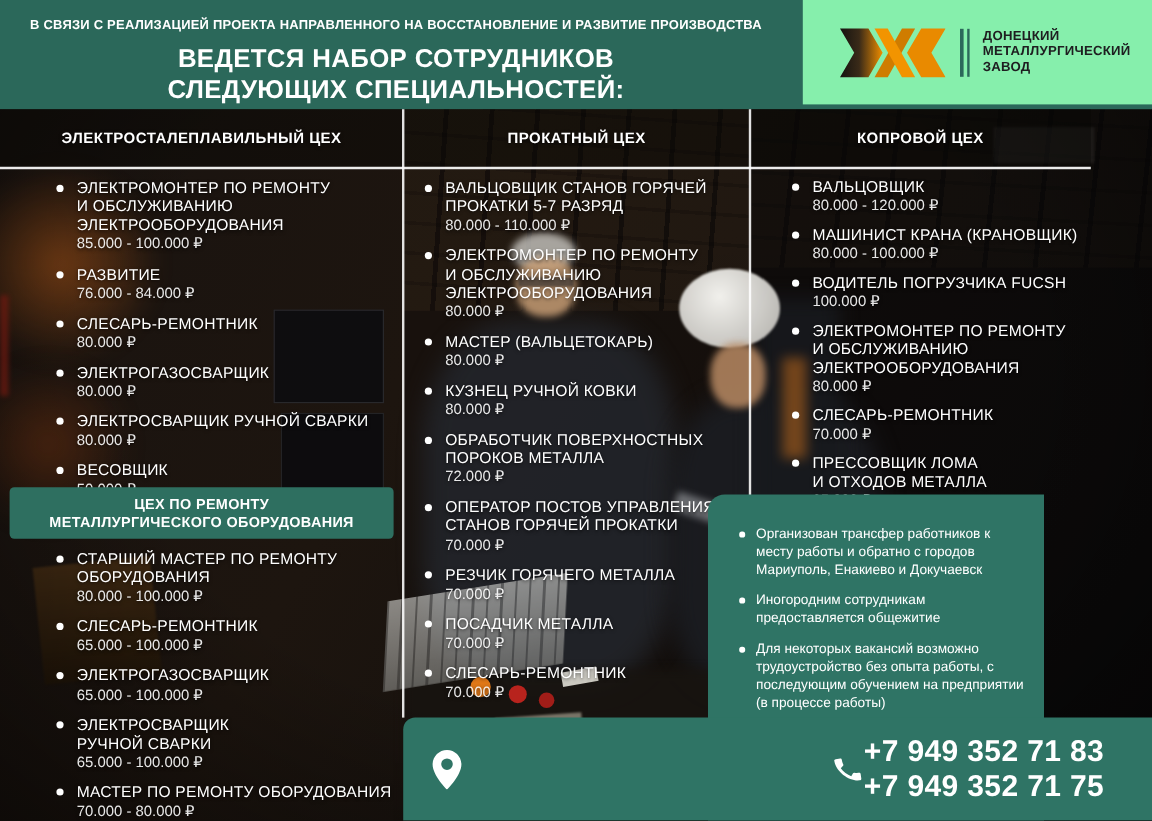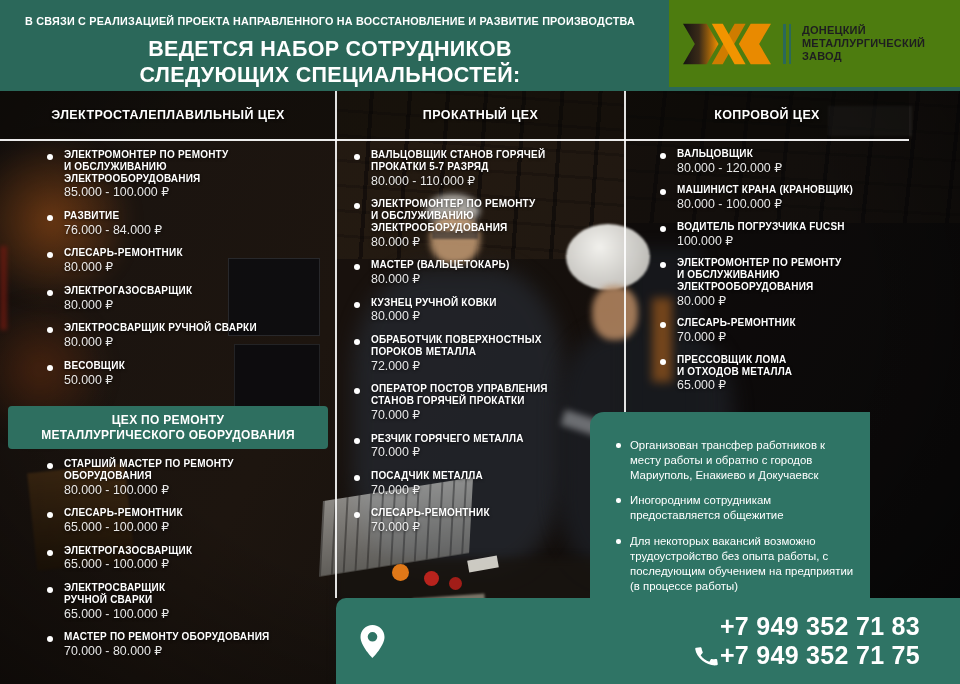--- a/index.html
+++ b/index.html
@@ -49,21 +49,21 @@
   .btn-r2{left:449px;top:577px;width:13px;height:13px;border-radius:50%;background:#a11d18}
   .paper1{left:468px;top:558px;width:30px;height:12px;background:#eceae2;transform:rotate(-10deg);opacity:.85}
   .paper2{left:414px;top:596px;width:72px;height:44px;background:#d9d3bd;transform:rotate(-4deg);opacity:.5;filter:blur(1px)}
   .vignette{inset:0;background:radial-gradient(ellipse at 50% 45%,rgba(0,0,0,0) 55%,rgba(0,0,0,.5) 100%)}
 
   
   .header{position:absolute;left:0;top:0;width:960px;height:91px;background:var(--green_header);z-index:2}
   .header-text{position:absolute;left:0;top:15px;width:660px;text-align:center;color:#fff}
   .hdr-sub{font-size:10.8px;font-weight:700;letter-spacing:.2px}
   .hdr-title{margin-top:10px;font-size:21.5px;font-weight:800;line-height:1.2;letter-spacing:.3px}
-  .logo-box{position:absolute;right:0;top:0;width:291px;height:87px;background:#4d7c0f;display:flex;align-items:center;padding-left:14px;z-index:3}
+  .logo-box{position:absolute;right:0;top:0;width:291px;height:87px;background:#86efac;display:flex;align-items:center;padding-left:31px;z-index:3}
   .logo-divider{display:flex;gap:3px;margin:0 11px 0 12px;height:40px}
   .logo-divider i{display:block;width:2.5px;height:100%;background:var(--green_header)}
   .logo-text{font-size:11px;font-weight:800;line-height:1.2;color:#1e1e20;letter-spacing:.2px}
 
   
   .col-head{position:absolute;top:91px;height:50px;display:flex;align-items:center;justify-content:center;
     background:rgba(8,6,5,.42);border-bottom:2px solid rgba(255,255,255,.92);z-index:2;
     color:#fff;font-size:12.5px;font-weight:800;letter-spacing:.4px;text-shadow:0 1px 3px rgba(0,0,0,.6)}
   .col-head.c1{left:0;width:336px}
   .col-head.c2{left:336px;width:289px}
@@ -74,41 +74,41 @@
 
   
   .jobs{position:absolute;z-index:2}
   .jobs.c1a{left:46px;top:149px;width:286px}
   .jobs.c1b{left:46px;top:458px;width:286px}
   .jobs.c2{left:353px;top:149px;width:272px}
   .jobs.c3{left:659px;top:148px;width:292px}
   .job{position:relative;padding-left:18px;margin-bottom:10px}
   .jobs.c3 .job{margin-bottom:9px}
   .job .dot{position:absolute;left:1px;top:5px;width:6px;height:6px;border-radius:50%;background:#fff}
-  .jt{color:#fff;font-weight:700;font-size:10px;line-height:1.18;letter-spacing:.2px;white-space:pre-line;text-shadow:0 1px 3px rgba(0,0,0,.65)}
+  .jt{color:#fff;font-weight:400;font-size:13px;line-height:1.18;letter-spacing:.2px;white-space:pre-line;text-shadow:0 1px 3px rgba(0,0,0,.65)}
   .js{color:rgba(255,255,255,.9);font-weight:400;font-size:12.4px;line-height:1.18;margin-top:1px;text-shadow:0 1px 3px rgba(0,0,0,.65)}
 
   .chip{position:absolute;left:8px;top:406px;width:320px;height:43px;background:var(--green_chip);border-radius:4px;
     display:flex;align-items:center;justify-content:center;text-align:center;z-index:2;
     color:#fff;font-size:12px;font-weight:800;line-height:1.25;letter-spacing:.3px;white-space:pre-line}
 
   
   .panel{position:absolute;left:590px;top:412px;width:280px;height:272px;background:var(--green_panel);
     border-top-left-radius:14px;z-index:2;padding:26px 16px 0 25px}
   .benefit{position:relative;padding-left:15px;margin-bottom:11px;color:#fff;font-size:11.4px;line-height:1.3;font-weight:400}
   .benefit .dot{position:absolute;left:1px;top:5px;width:4.5px;height:4.5px;border-radius:50%;background:#fff}
 
   
   .bar{position:absolute;left:336px;top:598px;width:624px;height:86px;background:var(--green_panel);
     border-top-left-radius:10px;z-index:3;display:flex;align-items:center}
   .addr{display:flex;align-items:center;gap:14px;margin-left:24px}
   .addr-lines{color:#fff}
   .addr1{font-size:16.5px;font-weight:800;letter-spacing:.2px}
   .addr2{font-size:13px;font-weight:400;opacity:.93;margin-top:2px;letter-spacing:.3px}
-  .phones{display:flex;align-items:flex-end;margin-left:auto;margin-right:40px}
+  .phones{display:flex;align-items:center;margin-left:auto;margin-right:40px}
   .phone-nums{color:#fff;font-size:25px;font-weight:800;line-height:1.16;letter-spacing:.3px;text-align:left}
 </style>
 </head>
 <body>
 
 <div class="poster">
 
   <div class="bg">
     <div class="glow-a"></div>
       <div class="glow-b"></div>

